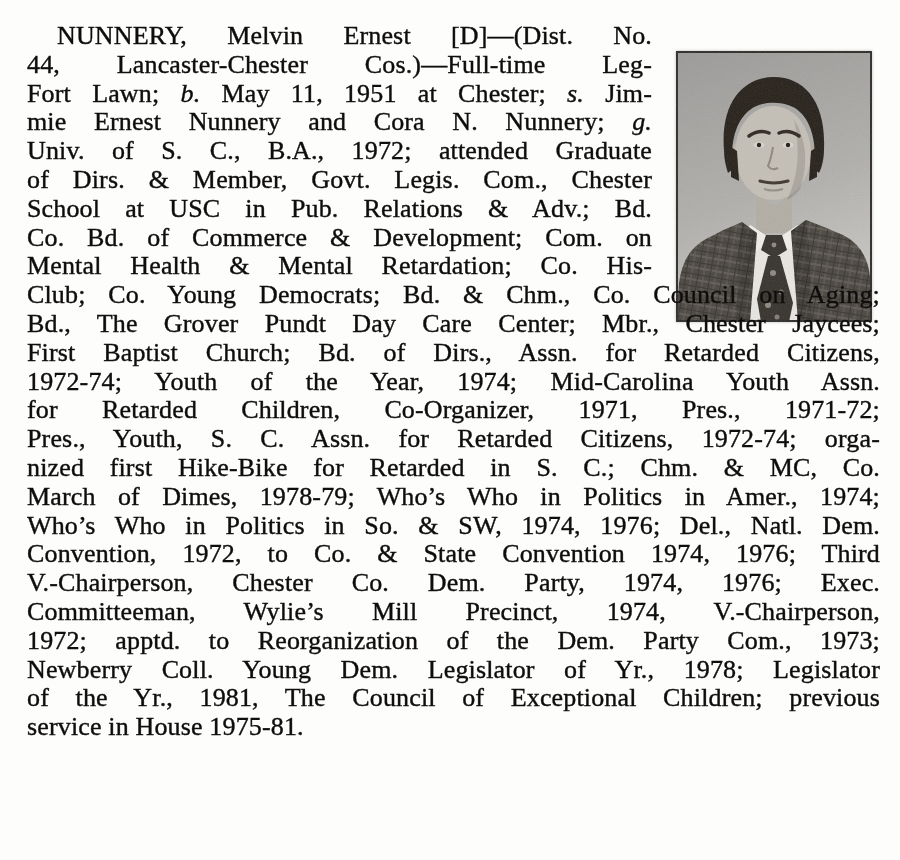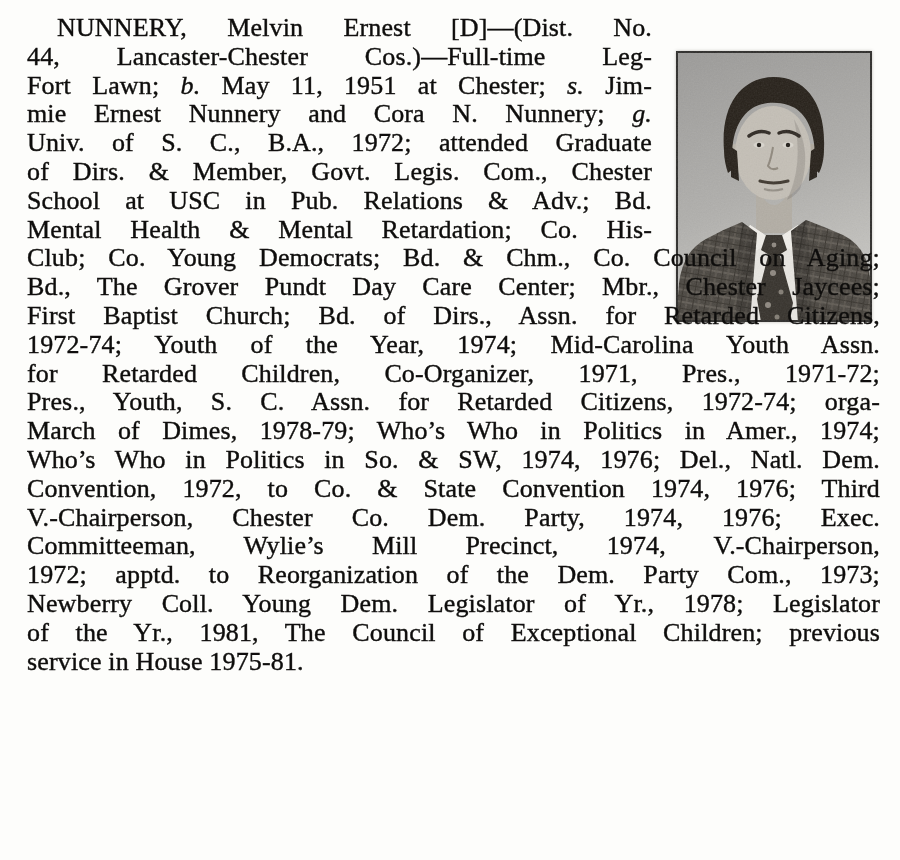--- a/index.html
+++ b/index.html
@@ -7,21 +7,21 @@
     width:900px;height:860px;overflow:hidden;
     background:#fdfdfb;
   }
   .page{
     position:relative;width:900px;height:860px;
     background:#fdfdfb;
     font-family:"Liberation Serif","DejaVu Serif",serif;
     color:#0e0d0c;
   }
   .text-col{
-    position:absolute;left:27px;top:14px;width:853px;
+    position:absolute;left:27px;top:22px;width:853px;
   }
   .bio-line{
     font-size:26px;
     line-height:28.8px;height:28.8px;
     overflow:hidden;
     text-align:justify;
     text-align-last:justify;
     letter-spacing:0.15px;
     -webkit-text-stroke:0.4px #141311;
     width:853px;
@@ -111,27 +111,29 @@
   </div>
 
   <div class="text-col" id="bio-text">
       <div class="bio-line narrow indent"><span>NUNNERY, Melvin Ernest [D]—(Dist. No.</span></div>
       <div class="bio-line narrow"><span>44, Lancaster-Chester Cos.)—Full-time Leg-</span></div>
       <div class="bio-line narrow"><span>Fort Lawn; </span><span class="it">b.</span><span> May 11, 1951 at Chester; </span><span class="it">s.</span><span> Jim-</span></div>
       <div class="bio-line narrow"><span>mie Ernest Nunnery and Cora N. Nunnery; </span><span class="it">g.</span></div>
       <div class="bio-line narrow"><span>Univ. of S. C., B.A., 1972; attended Graduate</span></div>
       <div class="bio-line narrow"><span>of Dirs. &amp; Member, Govt. Legis. Com., Chester</span></div>
       <div class="bio-line narrow"><span>School at USC in Pub. Relations &amp; Adv.; Bd.</span></div>
+      <div class="bio-line narrow"><span>Co. Bd. of Commerce &amp; Development; Com. on</span></div>
       <div class="bio-line narrow"><span>Mental Health &amp; Mental Retardation; Co. His-</span></div>
       <div class="bio-line"><span>Club; Co. Young Democrats; Bd. &amp; Chm., Co. Council on Aging;</span></div>
       <div class="bio-line"><span>Bd., The Grover Pundt Day Care Center; Mbr., Chester Jaycees;</span></div>
       <div class="bio-line"><span>First Baptist Church; Bd. of Dirs., Assn. for Retarded Citizens,</span></div>
       <div class="bio-line"><span>1972-74; Youth of the Year, 1974; Mid-Carolina Youth Assn.</span></div>
       <div class="bio-line"><span>for Retarded Children, Co-Organizer, 1971, Pres., 1971-72;</span></div>
       <div class="bio-line"><span>Pres., Youth, S. C. Assn. for Retarded Citizens, 1972-74; orga-</span></div>
+      <div class="bio-line"><span>nized first Hike-Bike for Retarded in S. C.; Chm. &amp; MC, Co.</span></div>
       <div class="bio-line"><span>March of Dimes, 1978-79; Who’s Who in Politics in Amer., 1974;</span></div>
       <div class="bio-line"><span>Who’s Who in Politics in So. &amp; SW, 1974, 1976; Del., Natl. Dem.</span></div>
       <div class="bio-line"><span>Convention, 1972, to Co. &amp; State Convention 1974, 1976; Third</span></div>
       <div class="bio-line"><span>V.-Chairperson, Chester Co. Dem. Party, 1974, 1976; Exec.</span></div>
       <div class="bio-line"><span>Committeeman, Wylie’s Mill Precinct, 1974, V.-Chairperson,</span></div>
       <div class="bio-line"><span>1972; apptd. to Reorganization of the Dem. Party Com., 1973;</span></div>
       <div class="bio-line"><span>Newberry Coll. Young Dem. Legislator of Yr., 1978; Legislator</span></div>
       <div class="bio-line"><span>of the Yr., 1981, The Council of Exceptional Children; previous</span></div>
       <div class="bio-line last"><span>service in House 1975-81.</span></div>
     </div>

